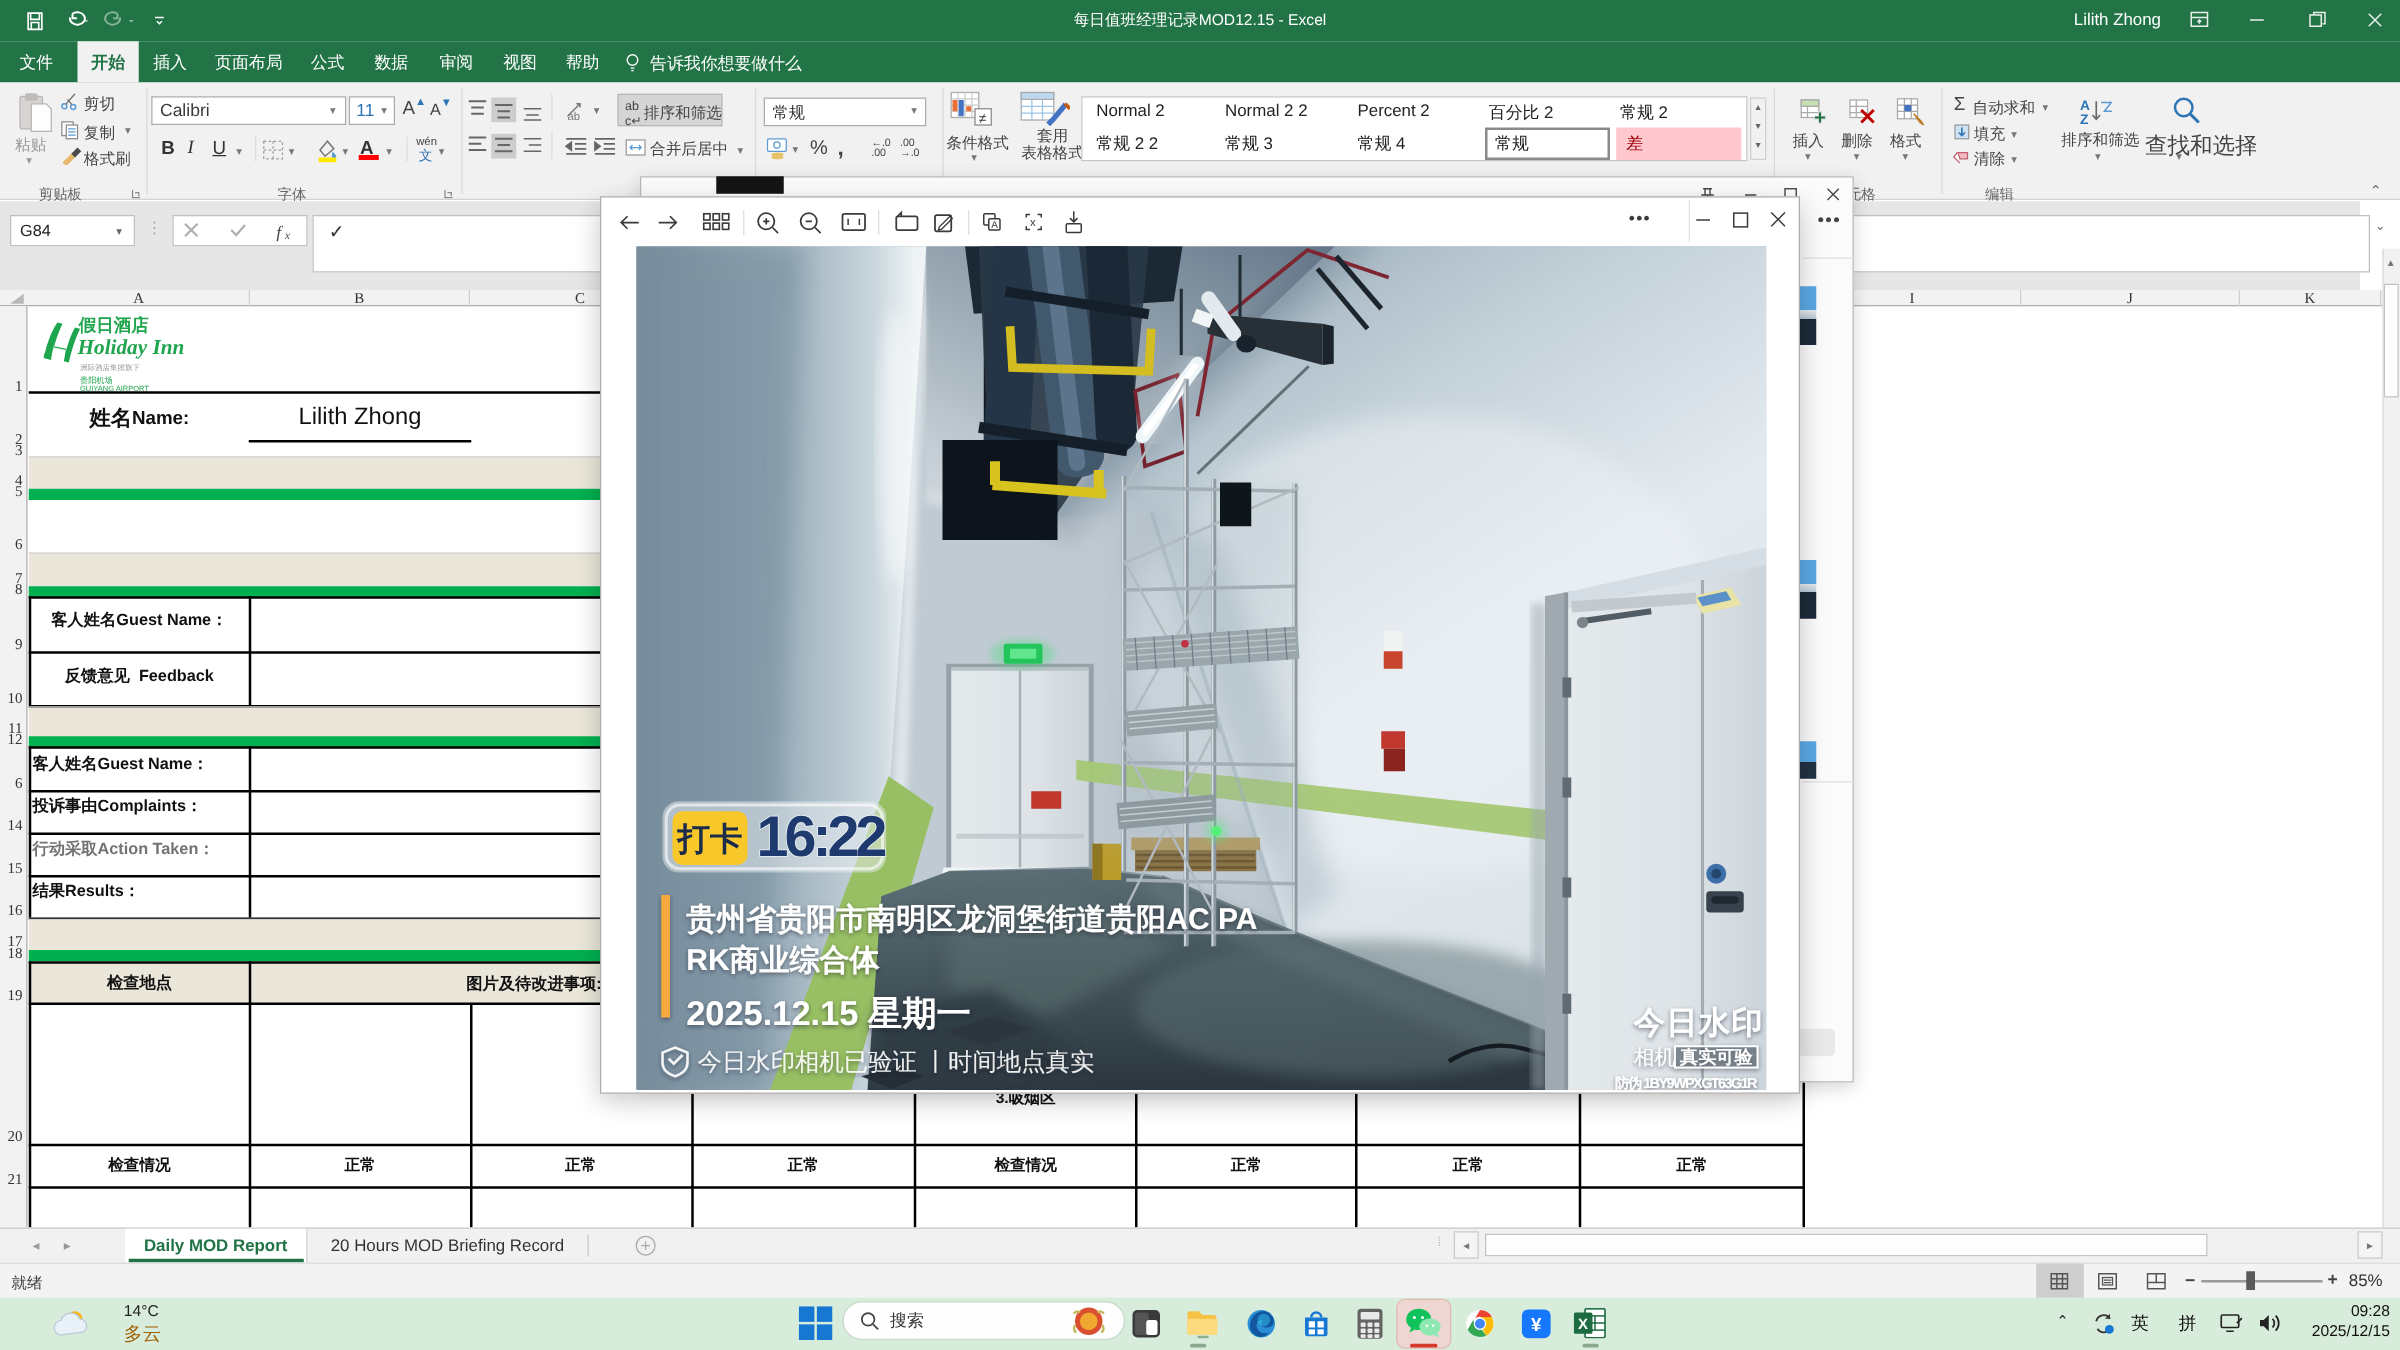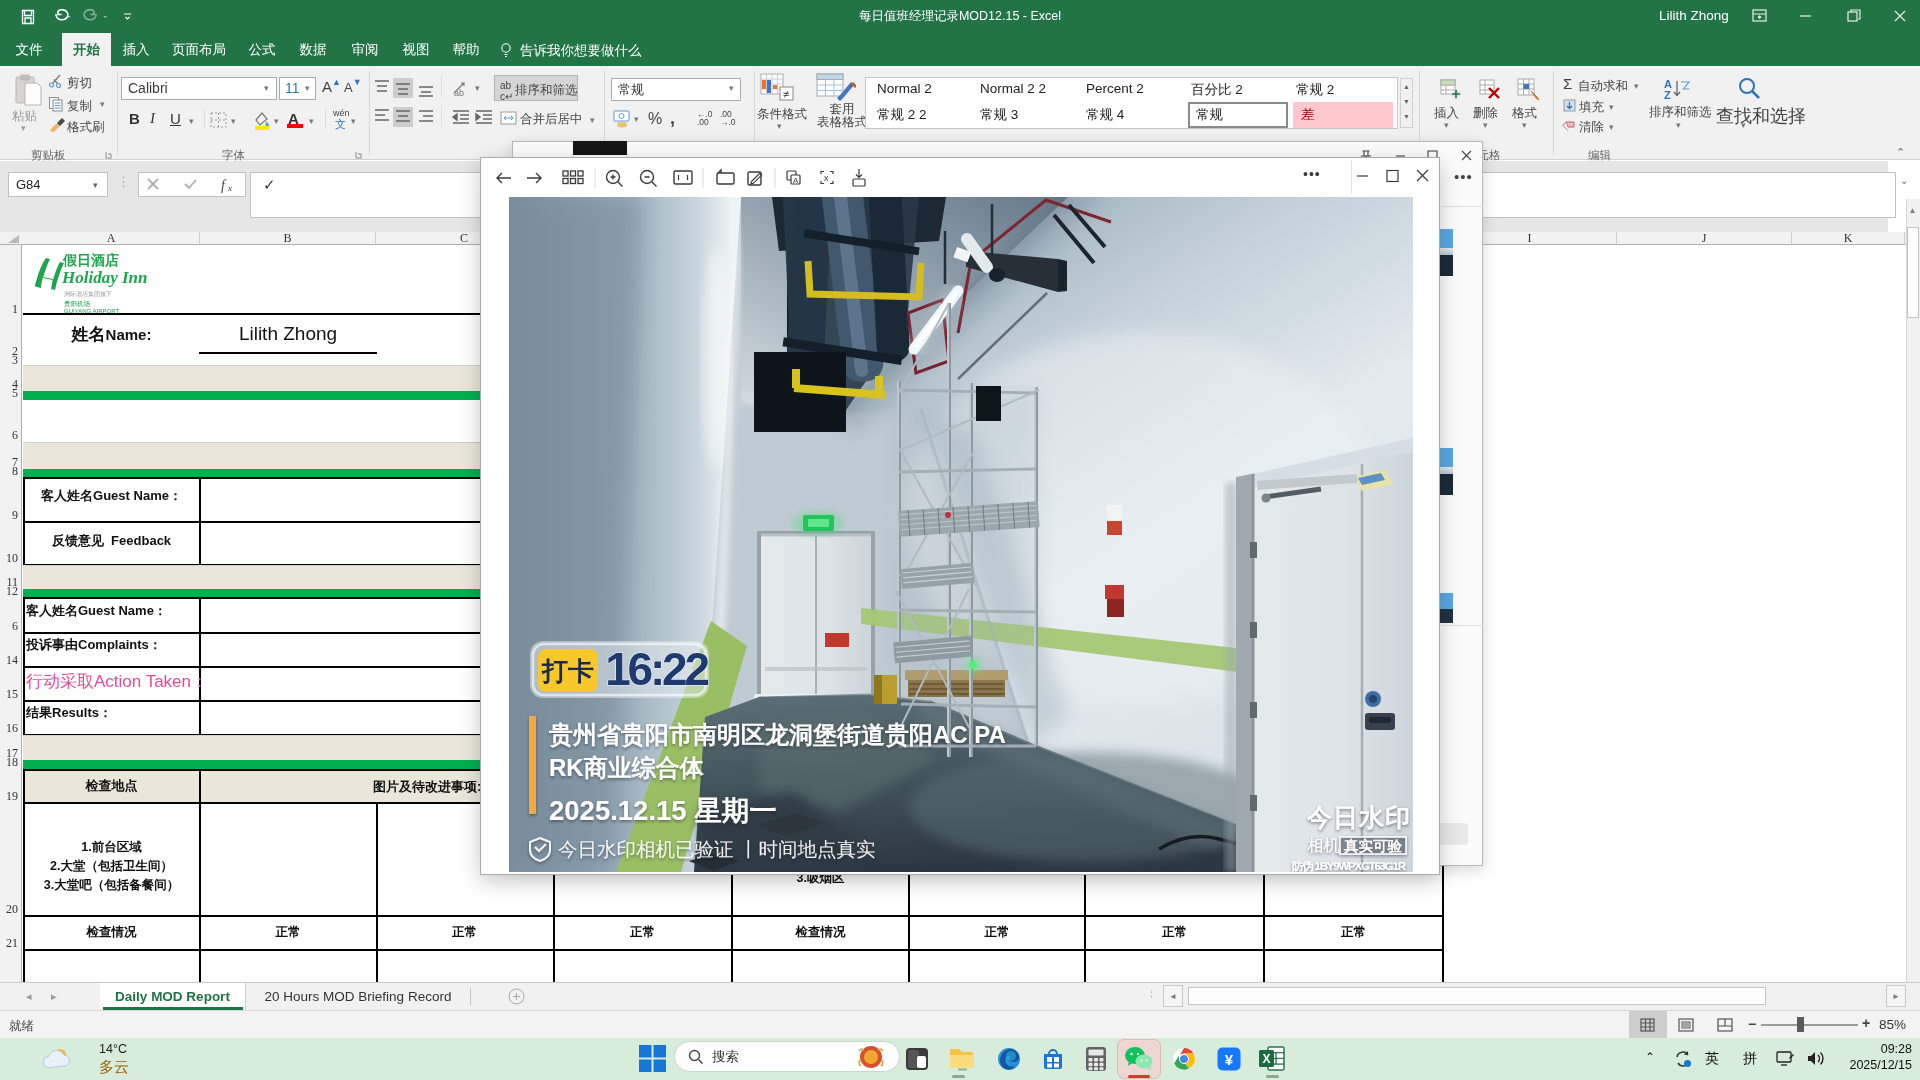--- a/index.html
+++ b/index.html
@@ -412,27 +412,26 @@
  </svg>
 
  <div class="a ct" style="left:23px;top:90px;width:177px;height:24px;font-size:15px;font-weight:bold;color:#111"><span style="font-size:17px">姓名</span>Name:</div>
  <div class="a ct" style="left:200px;top:90px;width:176px;height:24px;font-size:19px;color:#111">Lilith Zhong</div>
 
  <div class="a ct" style="left:23px;top:253px;width:177px;height:22px;font-size:13px;font-weight:bold;color:#111">客人姓名Guest Name：</div>
  <div class="a ct" style="left:23px;top:298px;width:177px;height:22px;font-size:13px;font-weight:bold;color:#111">反馈意见&nbsp; Feedback</div>
 
  <div class="a" style="left:26px;top:370px;font-size:13px;font-weight:bold;color:#111">客人姓名Guest Name：</div>
  <div class="a" style="left:26px;top:404px;font-size:13px;font-weight:bold;color:#111">投诉事由Complaints：</div>
- <div class="a" style="left:26px;top:438px;font-size:17px;font-weight:normal;color:#ec4899">行动采取Action Taken：</div>
+ <div class="a" style="left:26px;top:438px;font-size:13px;font-weight:bold;color:#737373">行动采取Action Taken：</div>
  <div class="a" style="left:26px;top:472px;font-size:13px;font-weight:bold;color:#111">结果Results：</div>
 
  <div class="a ct" style="left:23px;top:543px;width:177px;height:22px;font-size:13px;font-weight:bold;color:#111">检查地点</div>
  <div class="a" style="left:373px;top:546px;font-size:13px;font-weight:bold;color:#111">图片及待改进事项: P</div>
 
- <div class="a" style="left:23px;top:606px;width:177px;text-align:center;font-size:12.5px;font-weight:bold;color:#111;line-height:19px">1.前台区域<br>2.大堂（包括卫生间）<br>3.大堂吧（包括备餐间）</div>
  <div class="a ct" style="left:732px;top:636px;width:177px;height:20px;font-size:12.5px;font-weight:bold;color:#111">3.吸烟区</div>
 
  <div class="a ct" style="left:23px;top:690px;width:177px;height:20px;font-size:12.5px;font-weight:bold;color:#111">检查情况</div>
  <div class="a ct" style="left:200px;top:690px;width:176px;height:20px;font-size:12.5px;font-weight:bold;color:#111">正常</div>
  <div class="a ct" style="left:376px;top:690px;width:177px;height:20px;font-size:12.5px;font-weight:bold;color:#111">正常</div>
  <div class="a ct" style="left:553px;top:690px;width:179px;height:20px;font-size:12.5px;font-weight:bold;color:#111">正常</div>
  <div class="a ct" style="left:732px;top:690px;width:177px;height:20px;font-size:12.5px;font-weight:bold;color:#111">检查情况</div>
  <div class="a ct" style="left:909px;top:690px;width:176px;height:20px;font-size:12.5px;font-weight:bold;color:#111">正常</div>
  <div class="a ct" style="left:1085px;top:690px;width:179px;height:20px;font-size:12.5px;font-weight:bold;color:#111">正常</div>
  <div class="a ct" style="left:1264px;top:690px;width:179px;height:20px;font-size:12.5px;font-weight:bold;color:#111">正常</div>

